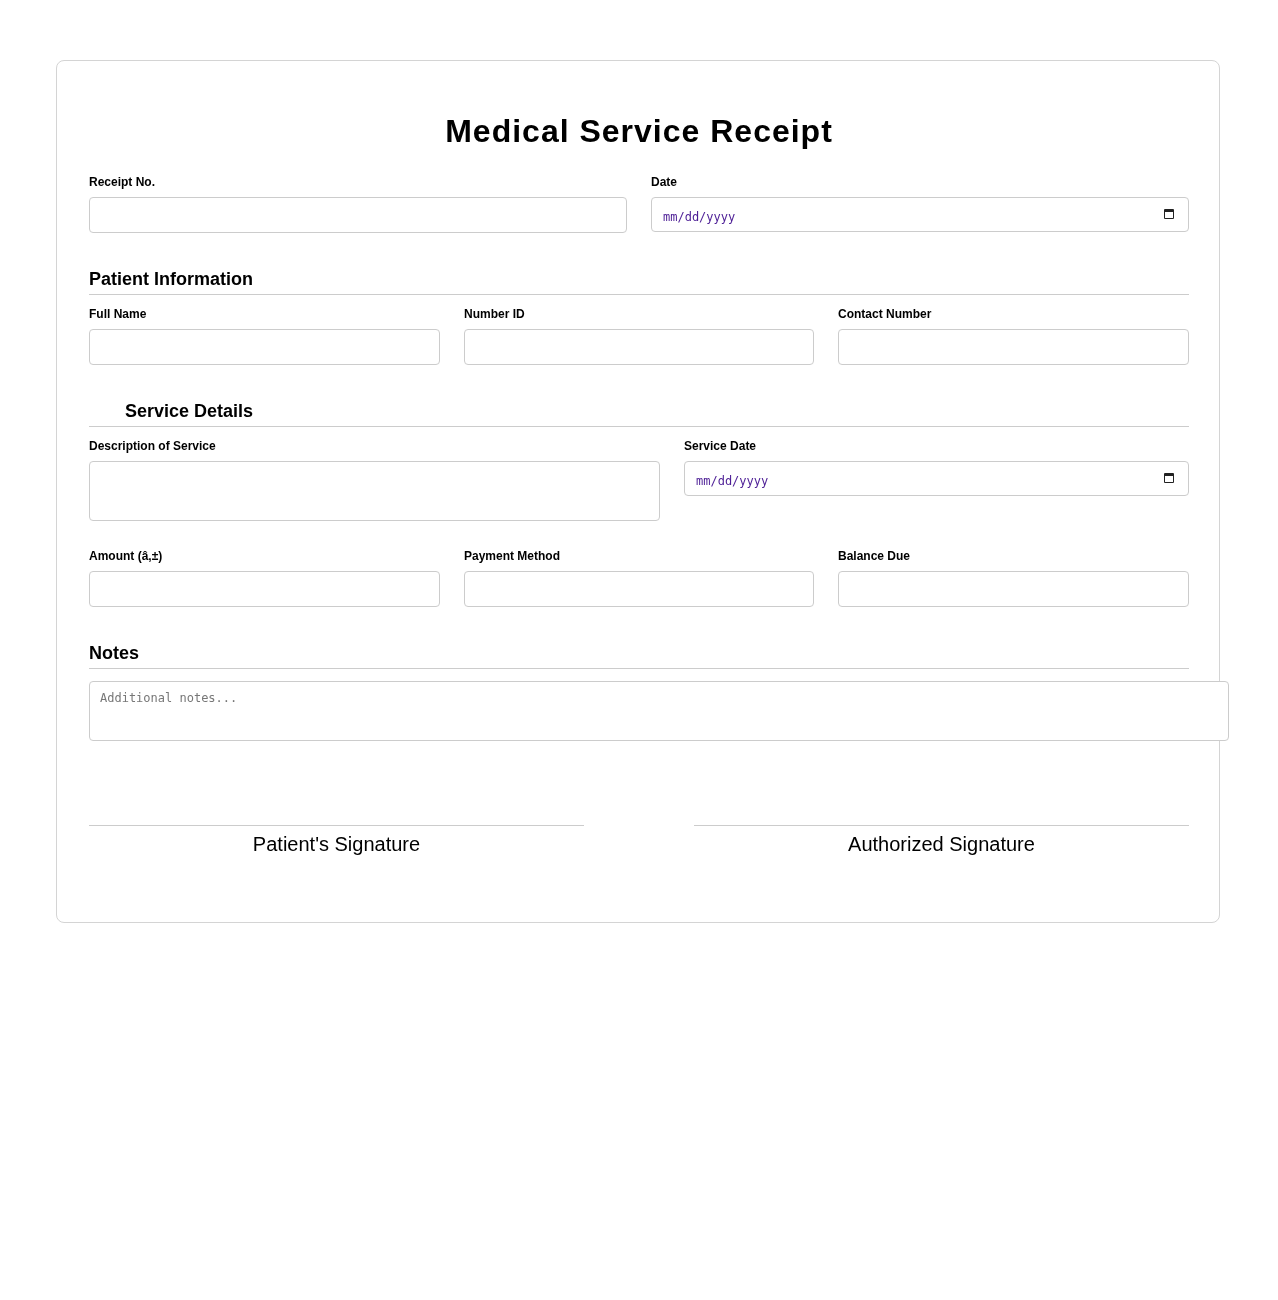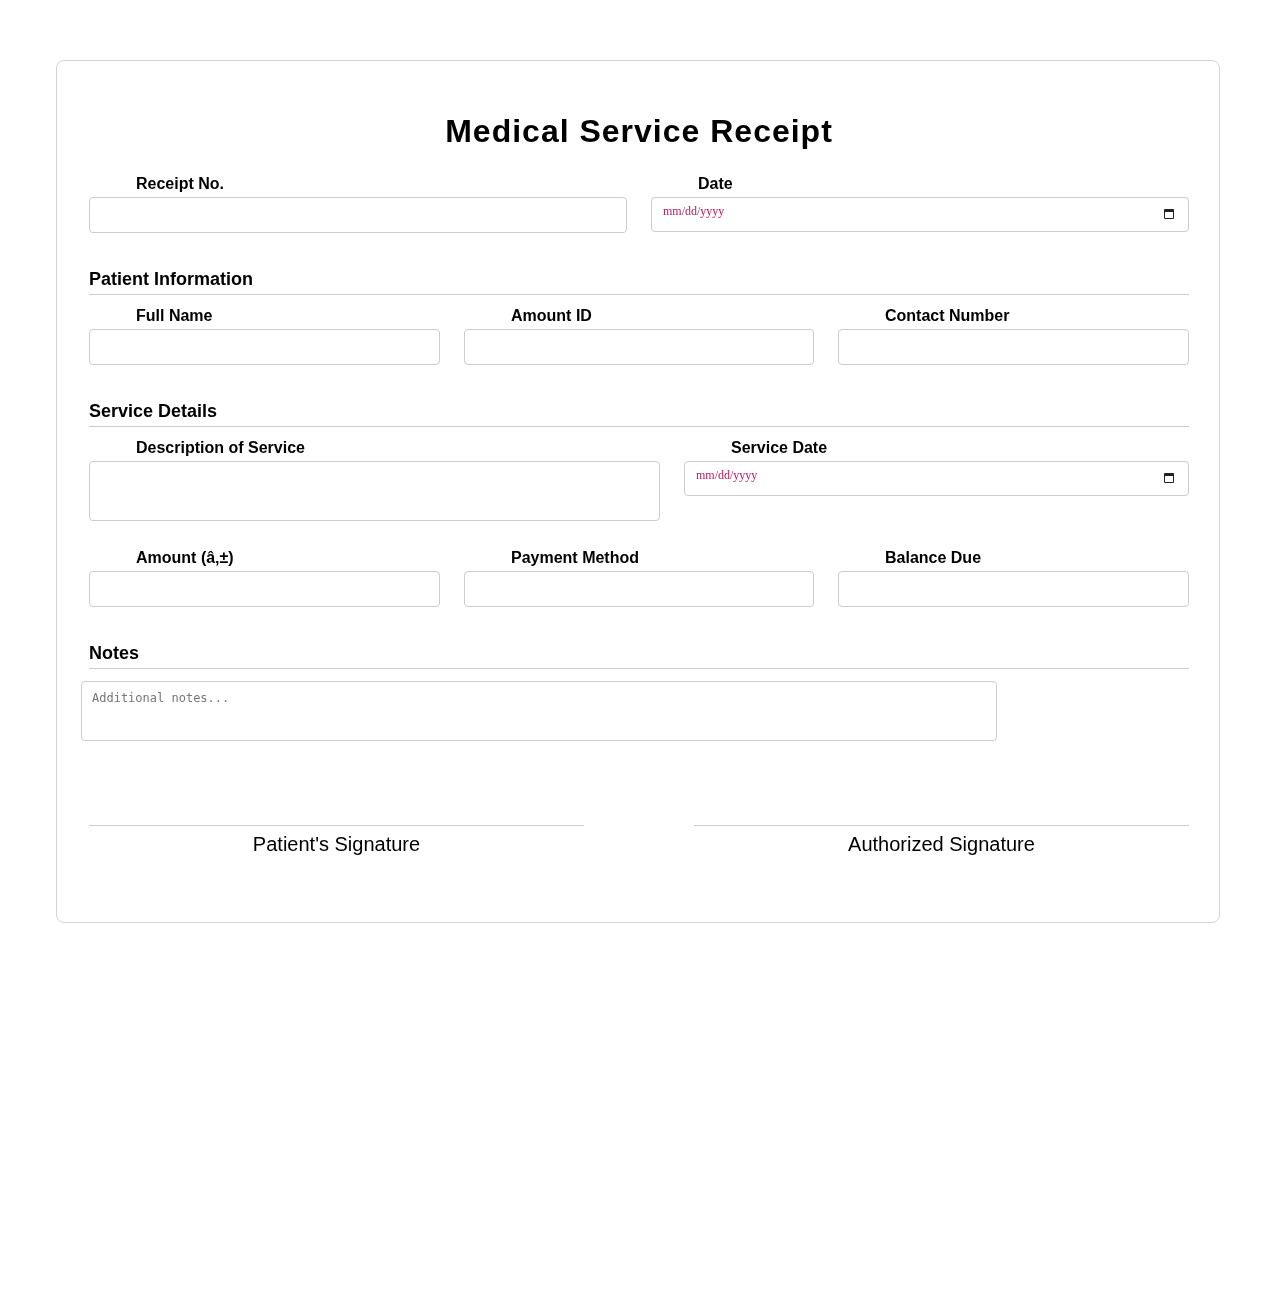--- a/index.html
+++ b/index.html
@@ -5,27 +5,27 @@
   html, body { margin: 0; padding: 0; background: #ffffff; }
   body { width: 1278px; height: 1300px; position: relative; font-family: "Liberation Sans", sans-serif; color: #000; }
   .card {
     position: absolute; left: 56px; top: 60px; width: 1164px; height: 863px;
     border: 1px solid #d4d4d4; border-radius: 8px; box-sizing: border-box; background: #fff;
   }
   .title {
     position: absolute; left: 0; right: 0; top: 113px; text-align: center;
     font-size: 32px; font-weight: bold; letter-spacing: 1px; margin: 0;
   }
-  .label { position: absolute; font-size: 16px; font-weight: bold; margin-left: 47px; }
+  .label { position: absolute; font-size: 12px; font-weight: bold; }
   .field {
     position: absolute; box-sizing: border-box; border: 1px solid #cccccc; border-radius: 4px;
     background: #fff; height: 36px;
   }
   .date-field { height: 35px; font-family: "DejaVu Sans Mono", monospace; font-size: 12px; }
-  .date-field .ph { position: absolute; left: 11px; top: 6px; color: #be185d; letter-spacing: 0px; font-family: Liberation Serif, serif; }
+  .date-field .ph { position: absolute; left: 11px; top: 12px; color: #4c1d95; letter-spacing: 0px; }
   .cal-icon {
     position: absolute; right: 14px; top: 11px; width: 10px; height: 10px;
     border: 1.5px solid #222; border-top-width: 3px; box-sizing: border-box; border-radius: 1px;
   }
   .section-title { position: absolute; left: 89px; font-size: 18px; font-weight: bold; }
   .rule { position: absolute; left: 89px; width: 1100px; height: 1px; background: #cccccc; }
   .textarea { height: 60px; }
   .notes-ph { position: absolute; left: 10px; top: 9px; font-family: "DejaVu Sans Mono", monospace; font-size: 12px; color: #777; }
   .sig-line { position: absolute; top: 825px; width: 495px; height: 1px; background: #cccccc; }
   .sig-label { position: absolute; top: 833px; width: 495px; text-align: center; font-size: 20px; }
@@ -45,27 +45,27 @@
   <span class="ph">mm/dd/yyyy</span>
   <span class="cal-icon"></span>
 </div>
 
 <div class="section-title" style="top:269px;">Patient Information</div>
 <div class="rule" style="top:294px;"></div>
 
 <div class="label" style="left:89px; top:307px;text-align:right;">Full Name</div>
 <div class="field" style="left:89px; top:329px; width:351px;"></div>
 
-<div class="label" style="left:464px; top:307px;">Amount ID</div>
+<div class="label" style="left:464px; top:307px;">Number ID</div>
 <div class="field" style="left:464px; top:329px; width:350px;"></div>
 
 <div class="label" style="left:838px; top:307px;">Contact Number</div>
 <div class="field" style="left:838px; top:329px; width:351px;"></div>
 
-<div class="section-title" style="top:401px;">Service Details</div>
+<div class="section-title" style="top:401px;margin-left:36px;">Service Details</div>
 <div class="rule" style="top:426px;"></div>
 
 <div class="label" style="left:89px; top:439px;text-align:right;">Description of Service</div>
 <div class="field textarea" style="left:89px; top:461px; width:571px;"></div>
 
 <div class="label" style="left:684px; top:439px;">Service Date</div>
 <div class="field date-field" style="left:684px; top:461px; width:505px;">
   <span class="ph">mm/dd/yyyy</span>
   <span class="cal-icon"></span>
 </div>
@@ -74,21 +74,21 @@
 <div class="field" style="left:89px; top:571px; width:351px;"></div>
 
 <div class="label" style="left:464px; top:549px;text-align:right;">Payment Method</div>
 <div class="field" style="left:464px; top:571px; width:350px;"></div>
 
 <div class="label" style="left:838px; top:549px;">Balance Due</div>
 <div class="field" style="left:838px; top:571px; width:351px;"></div>
 
 <div class="section-title" style="top:643px;">Notes</div>
 <div class="rule" style="top:668px;"></div>
-<div class="field textarea" style="left:81px; top:681px; width:916px;">
+<div class="field textarea" style="left:89px; top:681px; width:1140px;">
   <span class="notes-ph">Additional notes...</span>
 </div>
 
 <div class="sig-line" style="left:89px;"></div>
 <div class="sig-label" style="left:89px;">Patient's Signature</div>
 
 <div class="sig-line" style="left:694px;"></div>
 <div class="sig-label" style="left:694px;">Authorized Signature</div>
 
 </body></html>

